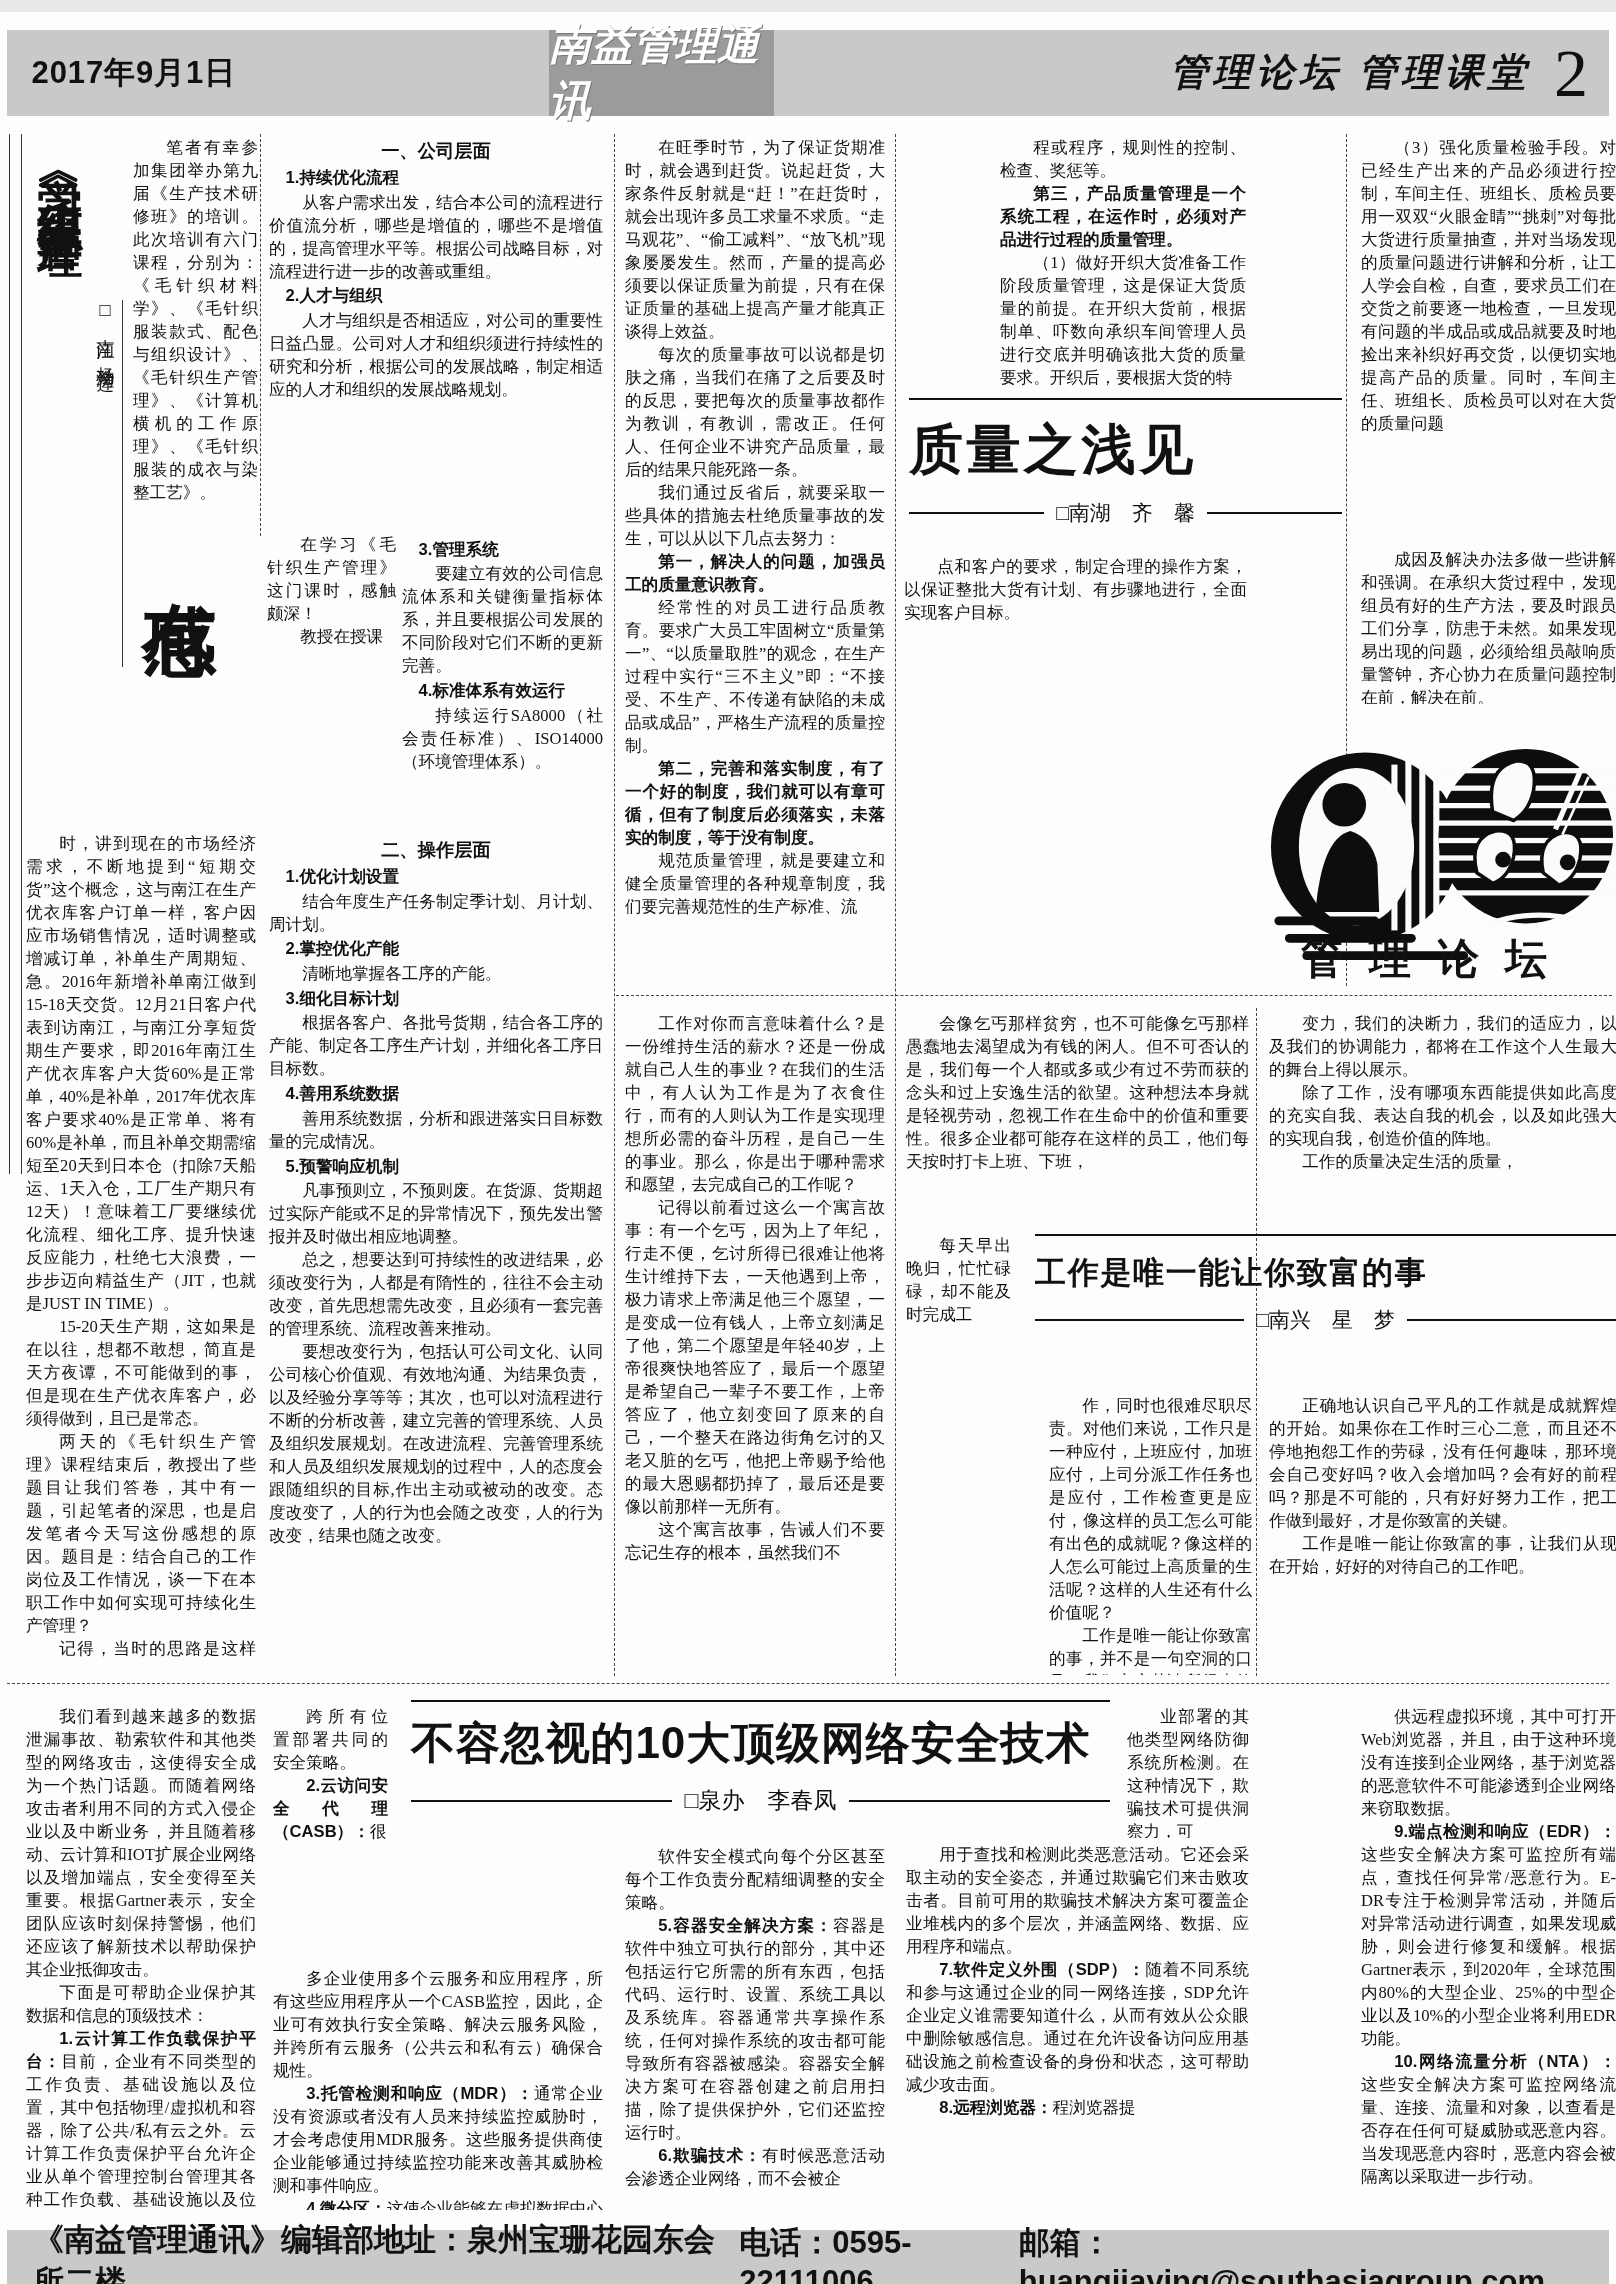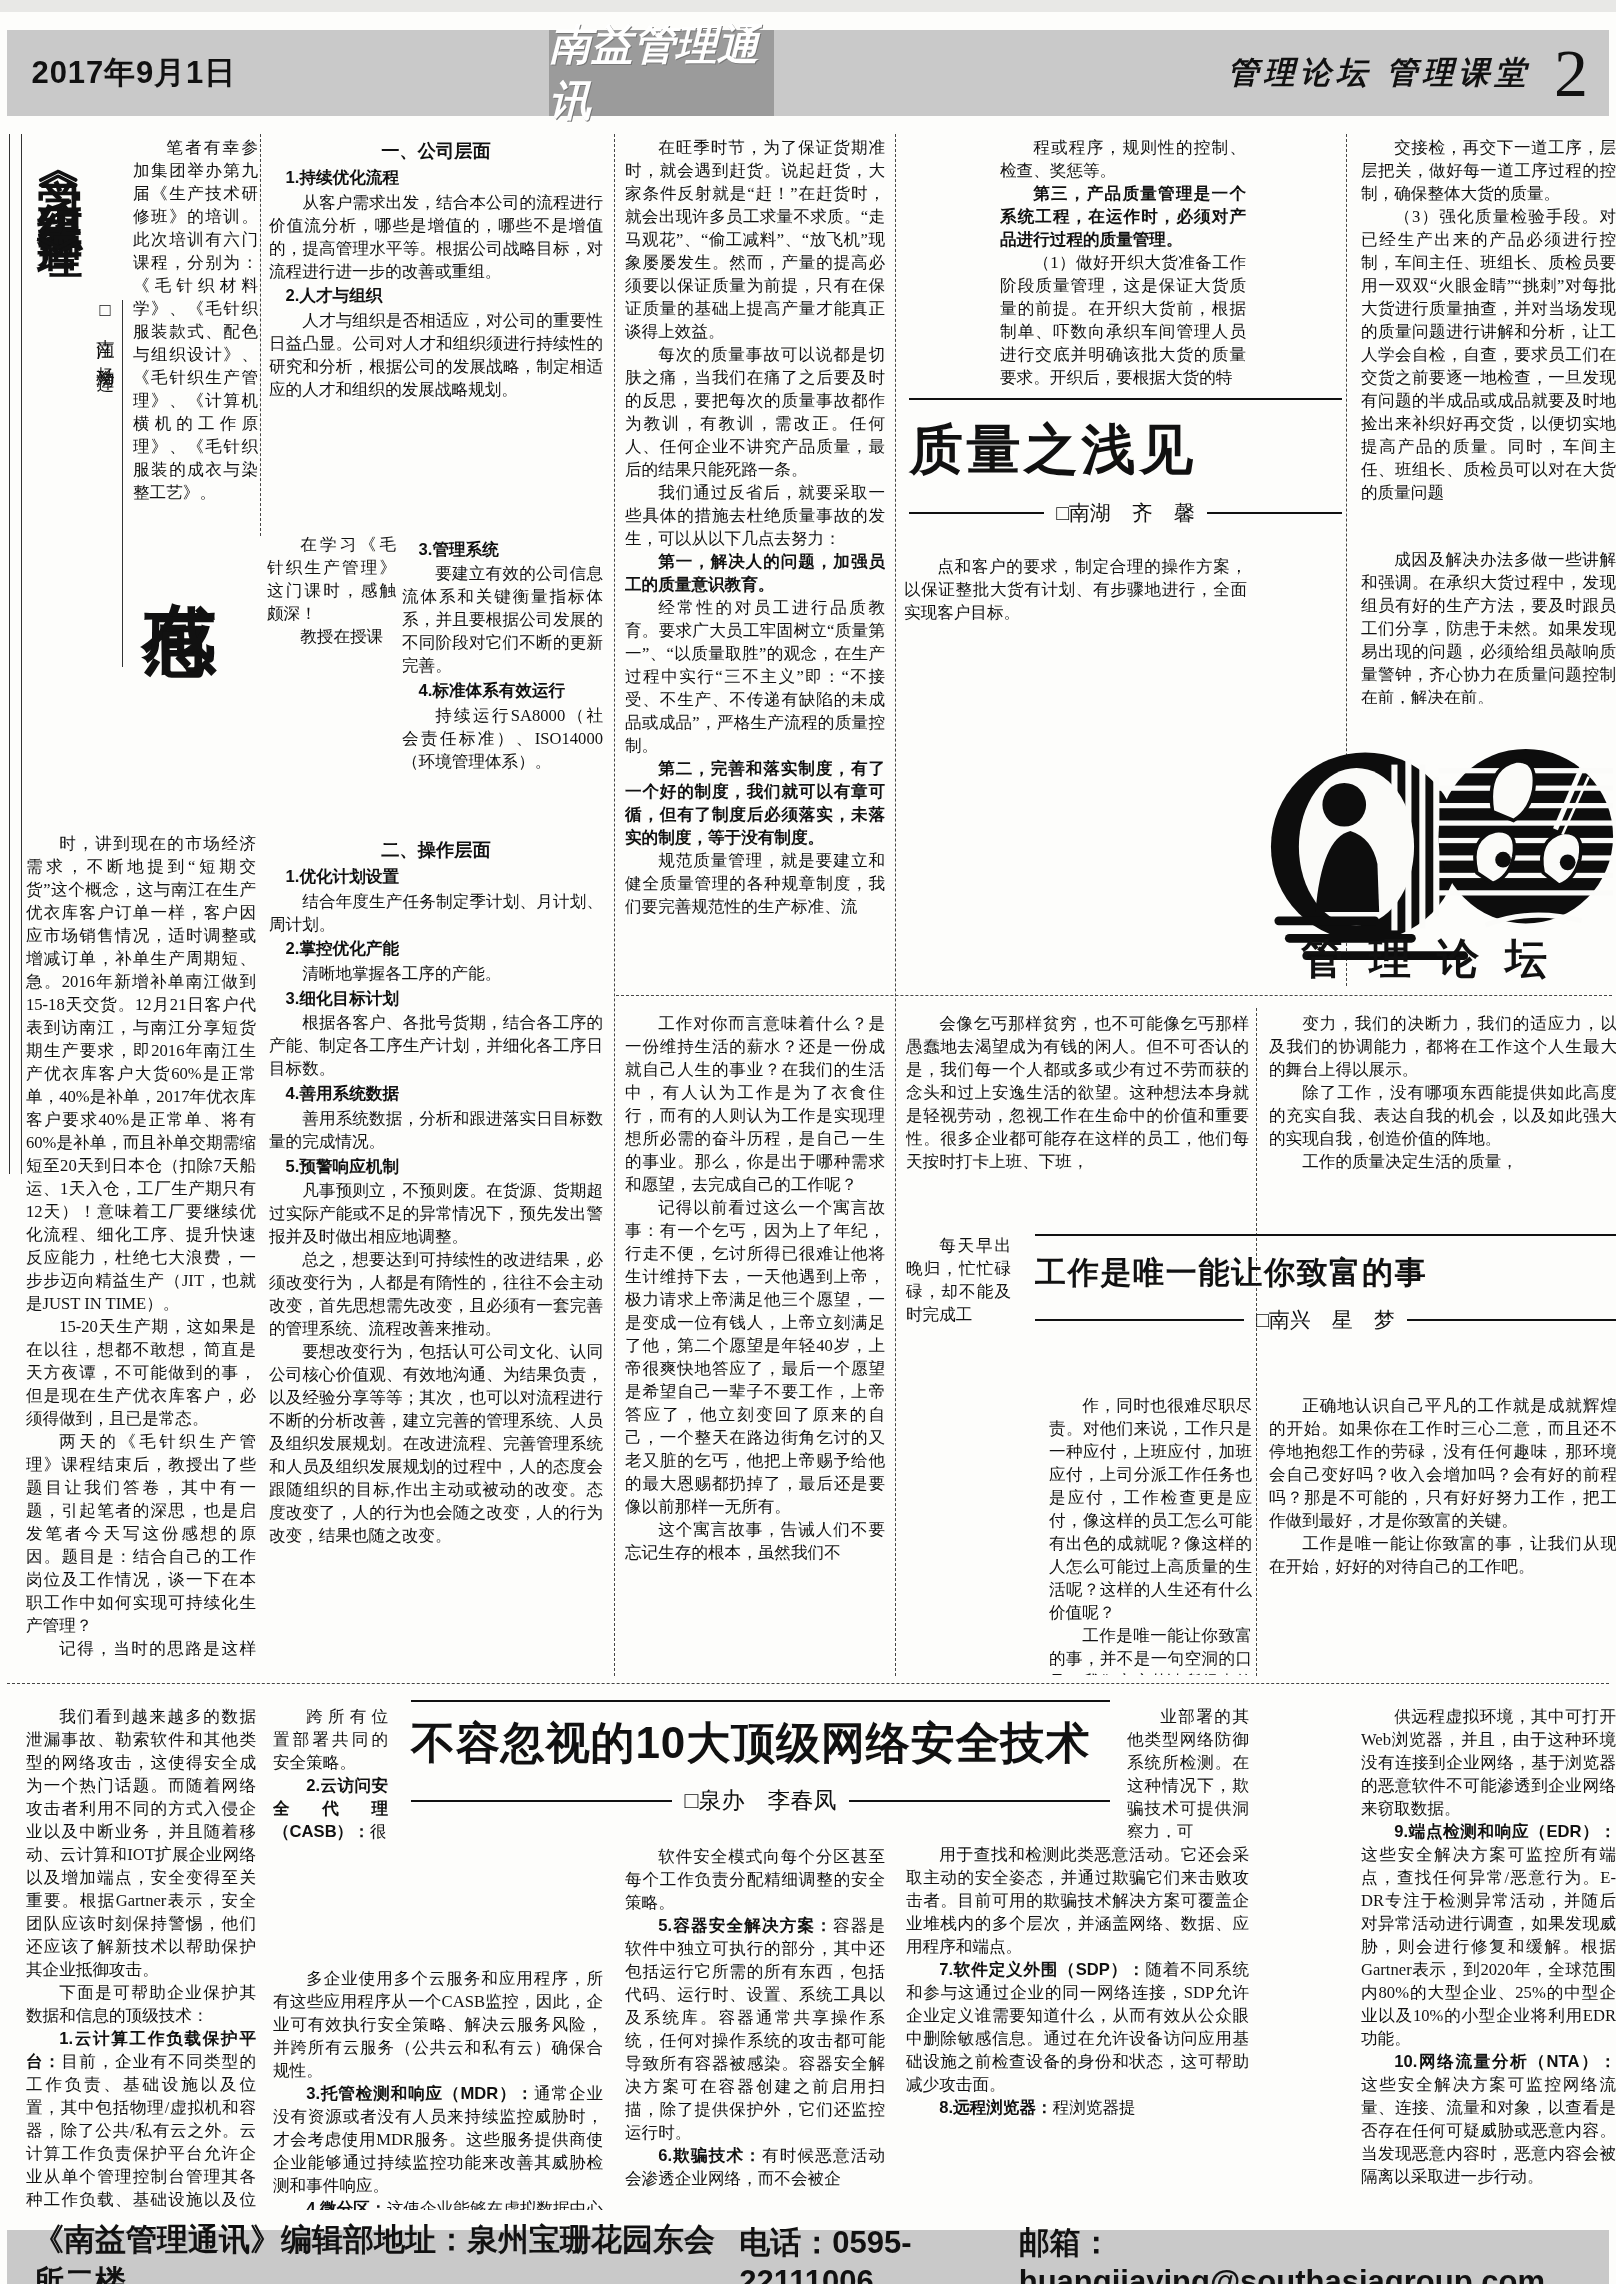--- a/index.html
+++ b/index.html
@@ -7,21 +7,21 @@
         font-family:"Liberation Serif","DejaVu Serif",serif;color:#111;overflow:hidden;}
   
   .hdr{position:absolute;left:7px;top:17.5px;width:1602px;height:86px;background:#c9c9c9;
        display:flex;align-items:center;font-family:"Liberation Sans","DejaVu Sans",sans-serif;}
   .hdr-date{font-size:31px;font-weight:bold;margin-left:24.5px;letter-spacing:0.9px;}
   .masthead{position:absolute;left:542px;top:0;width:225px;height:86px;background:#9b9b9b;
        display:flex;align-items:center;justify-content:flex-start;}
   .masthead span{color:#fff;font-size:42px;font-weight:bold;font-style:italic;
        font-family:"DejaVu Serif",serif;text-shadow:0.9px 0.9px 0 #777;}
   .hdr-right{position:absolute;right:21px;top:0;height:86px;display:flex;align-items:center;gap:23px;}
-  .hdr-sec{font-size:31px;font-weight:bold;letter-spacing:5.2px;font-style:italic;}
+  .hdr-sec{font-size:38px;font-weight:bold;letter-spacing:5.2px;font-style:italic;}
   .hdr-page{font-size:68px;font-family:"Liberation Serif",serif;line-height:1;}
   
   .blk{position:absolute;overflow:hidden;font-size:16.6px;line-height:23px;text-align:justify;}
   .blk p{margin:0;text-indent:2em;}
   .blk p.sub1{text-indent:0;text-align:center;font-weight:bold;font-size:18.3px;margin:3.5px 0;}
   .blk p.sub2{text-indent:1em;font-weight:bold;font-family:"Liberation Sans",sans-serif;font-size:16.6px;margin:1.7px 0;}
   .blk p.bold{font-weight:bold;font-family:"Liberation Sans",sans-serif;}
   .blk p b{font-weight:bold;font-family:"Liberation Sans",sans-serif;}
   
   .vert{writing-mode:vertical-rl;text-orientation:upright;}
@@ -148,21 +148,20 @@
       <span class="ln"></span>
       <span>□南湖　齐　馨</span>
       <span class="ln"></span>
     </div>
   </div>
 
   <div class="blk" style="left:904px;top:543px;width:343px;height:288px">
       <p class="">点和客户的要求，制定合理的操作方案，以保证整批大货有计划、有步骤地进行，全面实现客户目标。</p>
     </div>
   <div class="blk" style="left:1361px;top:124px;width:255px;height:409px">
-      <p class="">交接检，再交下一道工序，层层把关，做好每一道工序过程的控制，确保整体大货的质量。</p>
       <p class="">（3）强化质量检验手段。对已经生产出来的产品必须进行控制，车间主任、班组长、质检员要用一双双“火眼金睛”“挑刺”对每批大货进行质量抽查，并对当场发现的质量问题进行讲解和分析，让工人学会自检，自查，要求员工们在交货之前要逐一地检查，一旦发现有问题的半成品或成品就要及时地捡出来补织好再交货，以便切实地提高产品的质量。同时，车间主任、班组长、质检员可以对在大货的质量问题</p>
     </div>
   <div class="blk" style="left:1361px;top:536px;width:255px;height:156px">
       <p class="">成因及解决办法多做一些讲解和强调。在承织大货过程中，发现组员有好的生产方法，要及时跟员工们分享，防患于未然。如果发现易出现的问题，必须给组员敲响质量警钟，齐心协力在质量问题控制在前，解决在前。</p>
     </div>
 
   <div class="forum">
     <svg viewBox="0 0 400 330" width="350" height="288">
       <circle cx="112" cy="160" r="108" fill="#0d0d0d"></circle>
       <ellipse cx="102" cy="160" rx="66" ry="90" fill="#fbfbf9"></ellipse>

